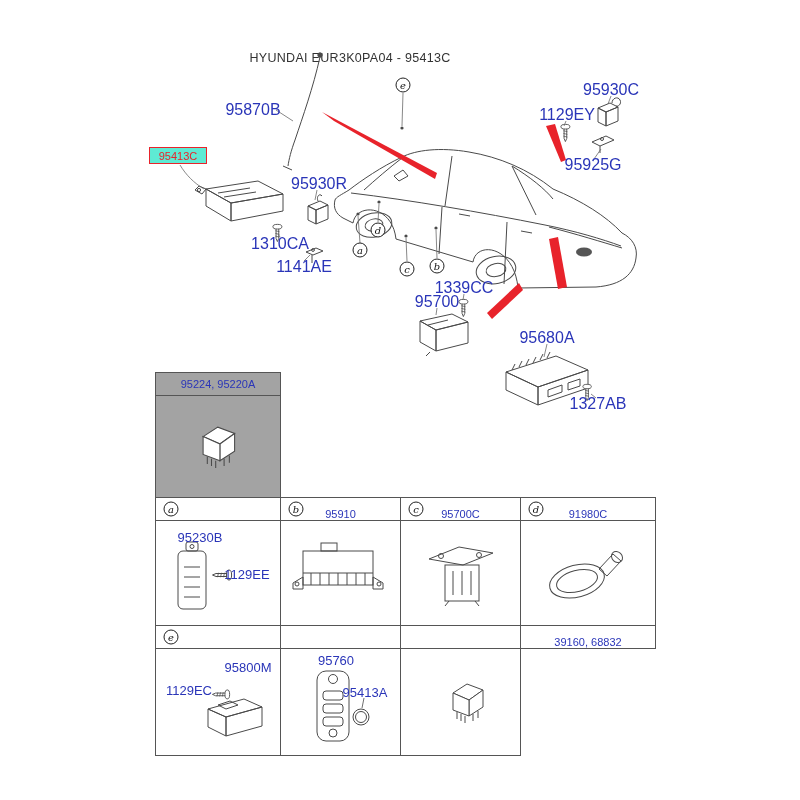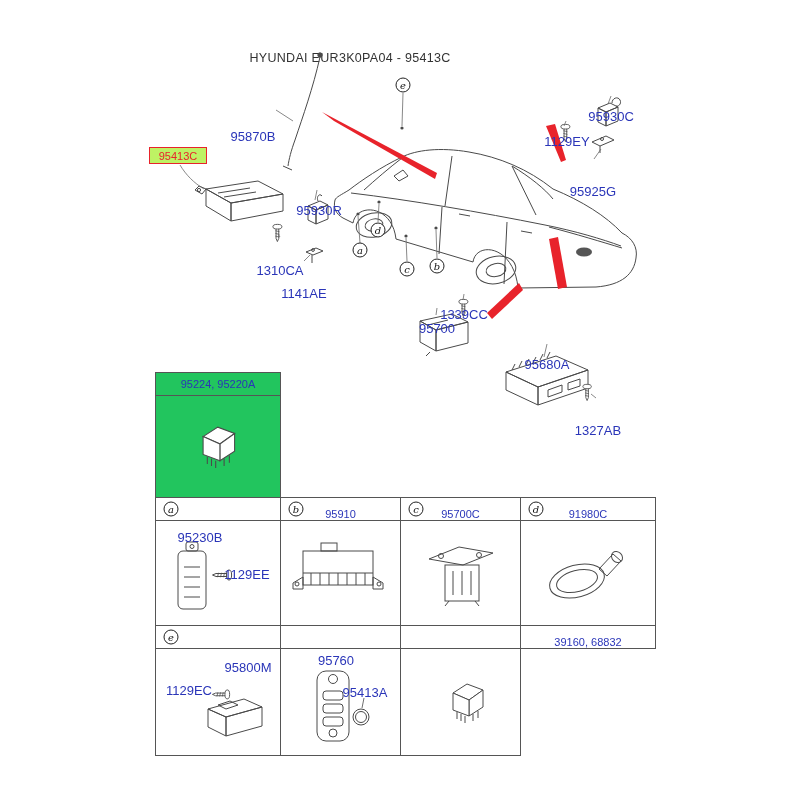--- a/index.html
+++ b/index.html
@@ -8,39 +8,39 @@
     position:relative; width:760px; height:800px; background:#fff;
     font-family:"Liberation Sans", sans-serif; overflow:hidden;
   }
   .title {
     position:absolute; left:350px; top:58px; transform:translate(-50%,-50%);
     font-size:12.5px; color:#333; white-space:nowrap; letter-spacing:.3px;
   }
   .art { position:absolute; left:0; top:0; }
   .lbl {
     position:absolute; transform:translate(-50%,-50%);
-    color:#2a35b8; font-size:13px; line-height:1; white-space:nowrap;margin-top:26px;
+    color:#2a35b8; font-size:16px; line-height:1; white-space:nowrap;
   }
   .sel-box {
     position:absolute; border:1.5px solid #e8232b; color:#e8232b;
     font-size:11px; display:flex; align-items:center; justify-content:center;
-    background:#bef264;
+    background:#5eead4;
   }
   .callout {
     position:absolute; transform:translate(-50%,-50%);
     width:15px; height:15px; border:1px solid #222; border-radius:50%;
     background:#fff; display:flex; align-items:center; justify-content:center;
     font-family:"DejaVu Serif", serif; font-style:italic;
     font-size:10px; color:#111; line-height:1;
   }
   .callout.incell { left:15px; top:50%; }
   
   .relay-box {
     position:absolute; left:155px; top:372px; width:126px; height:125px;
-    border:1px solid #555; border-bottom:none; background:#22c55e;
+    border:1px solid #555; border-bottom:none; background:#a3a3a3;
   }
   .relay-box .hd {
     height:23px; border-bottom:1px solid #555; display:flex;
     align-items:center; justify-content:center; color:#2a35b8; font-size:11px;
   }
   .relay-box .bd { height:100px; display:flex; align-items:center; justify-content:center; }
   
   .grid {
     position:absolute; left:155px; top:497px; width:501px;
     border-top:1px solid #555; border-left:1px solid #555;

